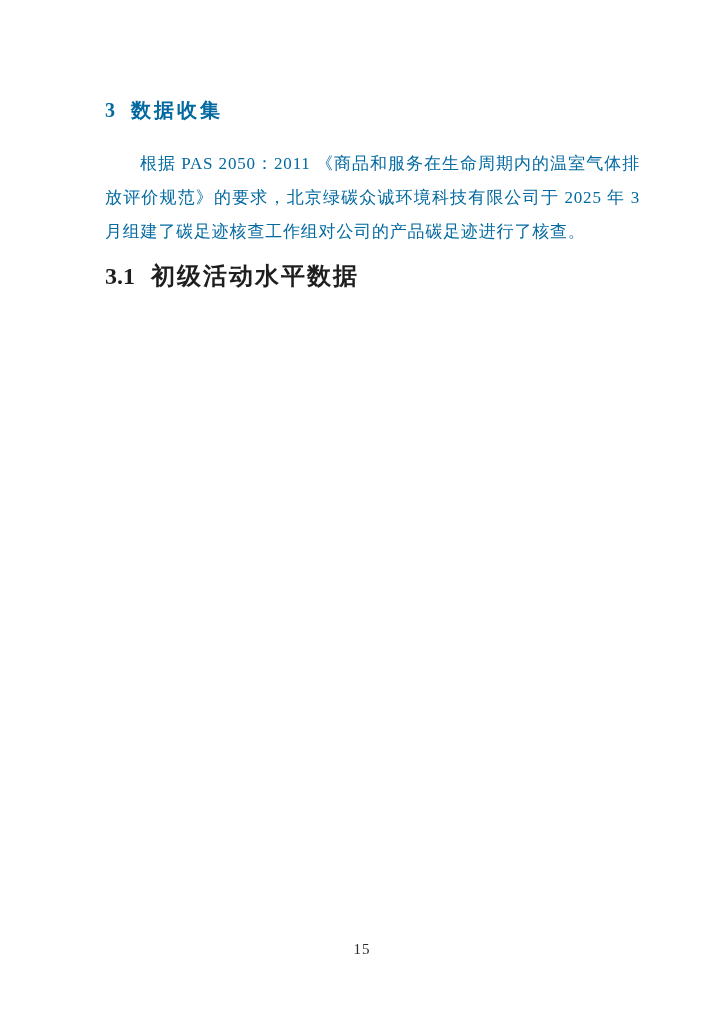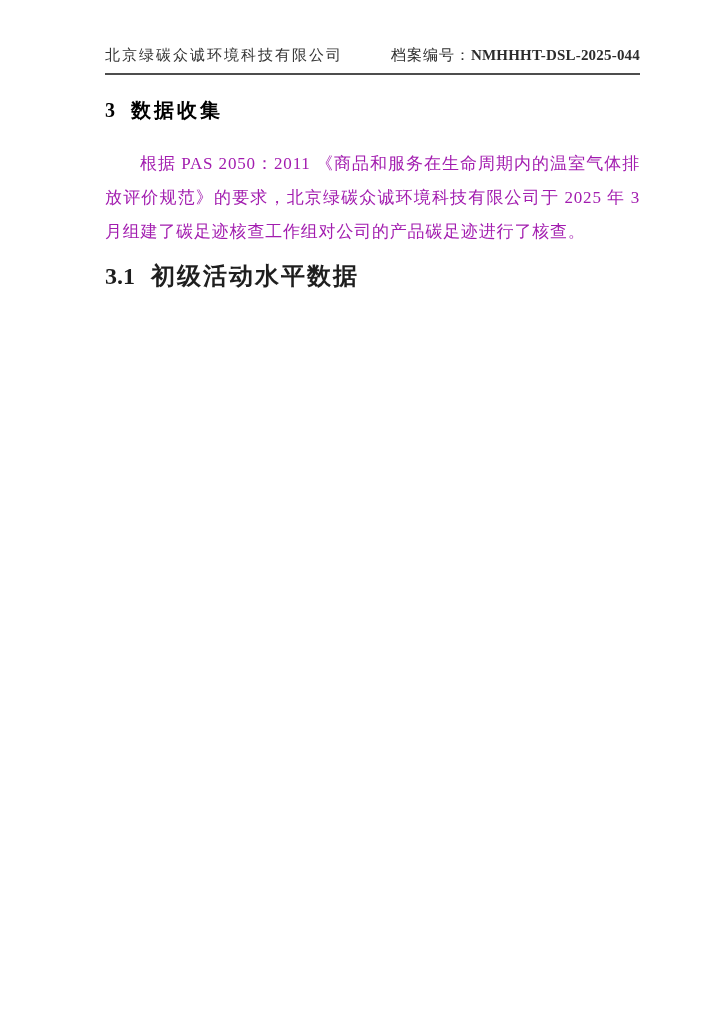--- a/index.html
+++ b/index.html
@@ -50,21 +50,21 @@
     position: absolute;
     top: 99px;
     left: 105px;
     width: 535px;
   }
   .h-level1 {
     margin: 0 0 26px 0;
     font-size: 20px;
     line-height: 22px;
     font-weight: bold;
-    color: #000000;
+    color: #0369a1;
     letter-spacing: 3px;
   }
   .h-level2 {
     margin: 16px 0 22px 0;
     font-size: 24px;
     line-height: 22px;
     font-weight: bold;
     color: #1e1e1e;
     letter-spacing: 2px;
   }
@@ -74,60 +74,57 @@
     letter-spacing: 0;
   }
   .para {
     margin: 0;
     font-size: 17px;
     line-height: 34px;
     letter-spacing: 0.8px;
     text-align: justify;
     text-justify: inter-ideograph;
     text-indent: 35px;
-    color: #a21caf;
+    color: #0369a1;
   }
   
   .doc-footer {
     position: absolute;
     top: 940px;
     left: 0;
     width: 724px;
     text-align: center;
   }
   .page-number {
     font-size: 15px;
     color: #2a2a2a;
     letter-spacing: 1px;
   }
 </style>
 </head>
 <body>
 
 <div class="page">
 
-  <header class="doc-header">
-    <span class="company-name">北京绿碳众诚环境科技有限公司</span>
-    <span class="archive">
-      <span class="archive-label">档案编号：</span><span class="archive-number">NMHHHT-DSL-2025-044</span>
-    </span>
-  </header>
 
   <main class="doc-body">
 
     <h1 class="h-level1">
       <span class="h-num">3</span><span>数据收集</span>
     </h1>
 
     <p class="para">根据 PAS 2050：2011 《商品和服务在生命周期内的温室气体排放评价规范》的要求，北京绿碳众诚环境科技有限公司于 2025 年 3 月组建了碳足迹核查工作组对公司的产品碳足迹进行了核查。</p>
 
 
     <h2 class="h-level2">
       <span class="h-num">3.1</span><span>初级活动水平数据</span>
     </h2>
 
 
 
 
   </main>
 
+  <footer class="doc-footer">
+    <span class="page-number">15</span>
+  </footer>
 
 </div>
 
 </body></html>

